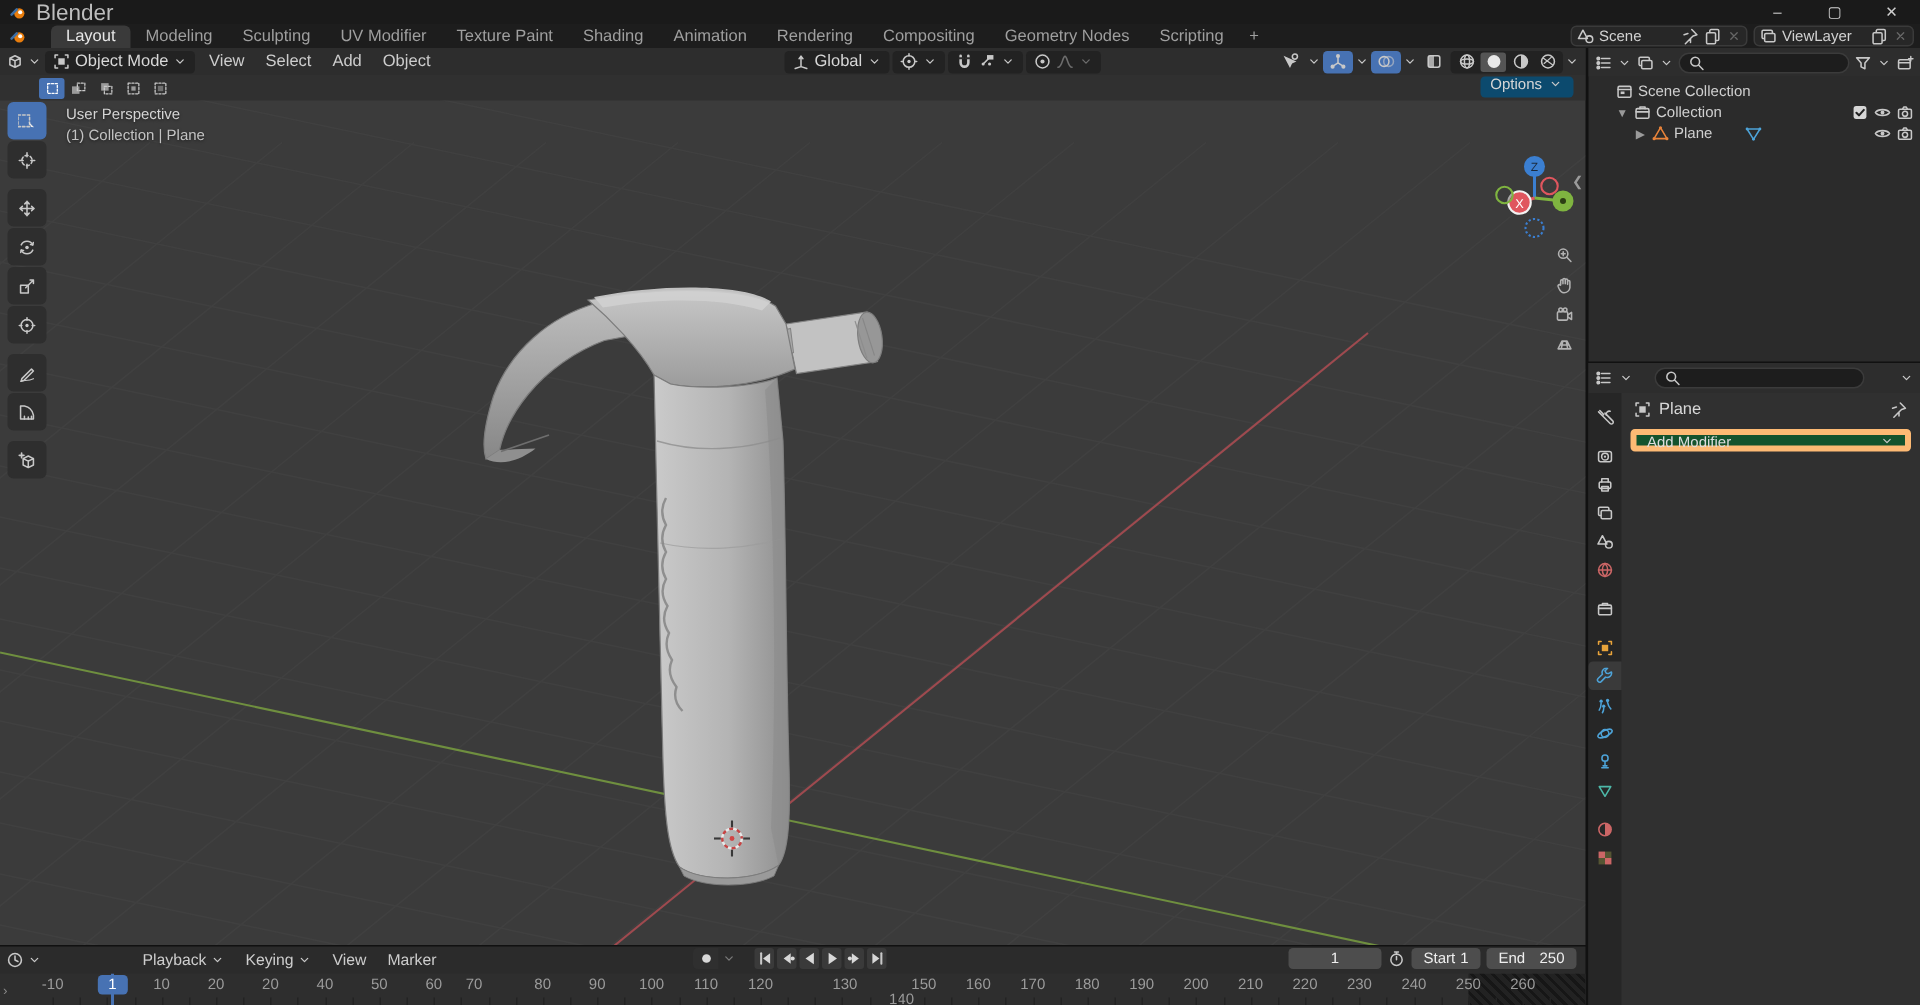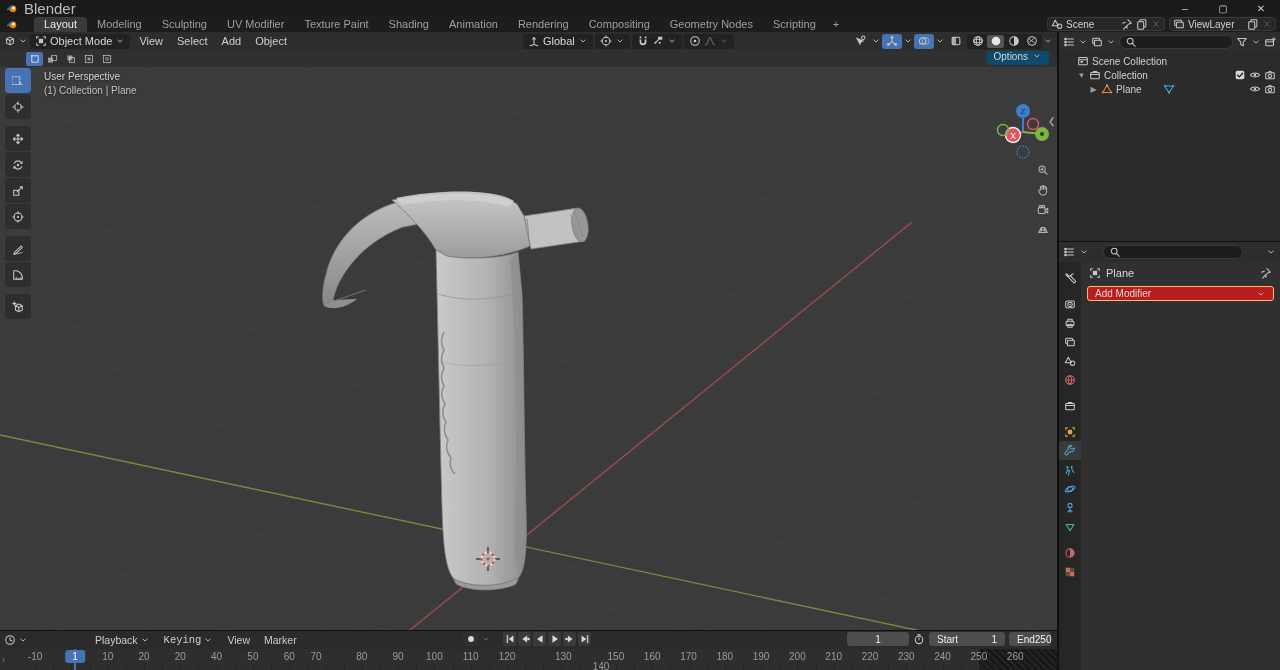--- a/index.html
+++ b/index.html
@@ -70,21 +70,21 @@
 
   
   #pr-header { height:20px; background:#2d2d2d; display:flex; align-items:center; gap:4px; padding:0 4px; }
   #pr-tabs { position:absolute; left:0; top:20px; width:22px; bottom:0; background:#262626; display:flex; flex-direction:column; align-items:center; padding-top:6px; }
   .pr-tab { width:22px; height:19px; display:flex; align-items:center; justify-content:center; }
   .pr-tab.active { background:#3a3a3a; border-radius:3px 0 0 3px; }
   .pr-tabgap { height:7px; }
   #pr-body { position:absolute; left:22px; top:20px; right:0; bottom:0; }
   #pr-crumb { height:22px; display:flex; align-items:center; gap:5px; padding:0 8px; color:#d8d8d8; }
   #pr-crumb .pin { margin-left:auto; }
-  #add-mod { margin:2px 6px 0; height:15px; background:#b91c1c; border:1px solid #fdba74; border-radius:3px; display:flex; align-items:center; padding:0 7px; color:#dcdcdc; font-size:10px; }
+  #add-mod { margin:2px 6px 0; height:15px; background:#14532d; border:4px solid #fdba74; border-radius:3px; display:flex; padding:0 7px; color:#dcdcdc; font-size:10px; }
   #add-mod .chev { margin-left:auto; }
 
   
   #tl-header { height:18px; display:flex; align-items:center; padding:0 4px; gap:2px; position:relative; }
   #tl-center { position:absolute; left:462px; top:1px; display:flex; align-items:center; gap:2px; }
   .pb-btn { width:13px; height:14px; background:#3a3a3a; border-radius:2px; display:flex; align-items:center; justify-content:center; }
   .pb-rec { width:17px; height:14px; background:#2f2f2f; border-radius:3px 0 0 3px; display:flex; align-items:center; justify-content:center; }
   #tl-right { position:absolute; right:6px; top:1px; display:flex; align-items:center; gap:4px; }
   .numfield { background:#4d4d4d; border-radius:3px; height:14px; display:flex; align-items:center; justify-content:center; color:#efefef; font-size:10px; }
   #tl-ruler { position:absolute; left:0; top:18px; width:1057px; height:21px; background:#2e2e2e; overflow:hidden; }
@@ -986,21 +986,21 @@
           <path d="M4,5.5 L7,8.5 L10,5.5"></path>
         </svg>
       </span>
     <div style="width:56px"></div>
     <div id="tl-menus" class="row">
         <div class="hdr-menu" style="font-size: 10.5px; display: flex; gap: 2px; align-items: center;">Playback<span class="ic">
             <svg width="10" height="10" viewBox="0 0 14 14" fill="none" stroke="#c8c8c8" stroke-width="1.2" stroke-linecap="round" stroke-linejoin="round">
               <path d="M4,5.5 L7,8.5 L10,5.5"></path>
             </svg>
           </span></div>
-        <div class="hdr-menu" style="font-size: 10.5px; display: flex; gap: 2px; align-items: center; font-family: Liberation Mono, monospace;">Keying<span class="ic">
+        <div class="hdr-menu" style="font-size: 10.5px; display: flex; gap: 2px; align-items: center;">Keying<span class="ic">
             <svg width="10" height="10" viewBox="0 0 14 14" fill="none" stroke="#c8c8c8" stroke-width="1.2" stroke-linecap="round" stroke-linejoin="round">
               <path d="M4,5.5 L7,8.5 L10,5.5"></path>
             </svg>
           </span></div>
         <div class="hdr-menu" style="font-size: 10.5px;">View</div>
         <div class="hdr-menu" style="font-size: 10.5px;">Marker</div>
       </div>
     <div id="tl-center">
       <span class="pb-rec">
           <svg width="12" height="12" viewBox="0 0 14 14" fill="none" stroke="#c8c8c8" stroke-width="1.2" stroke-linecap="round" stroke-linejoin="round">
@@ -1051,25 +1051,25 @@
         </span>
     </div>
     <div id="tl-right">
       <span class="numfield" style="width:62px">1</span>
       <span class="ic">
           <svg width="12" height="12" viewBox="0 0 14 14" fill="none" stroke="#c8c8c8" stroke-width="1.2" stroke-linecap="round" stroke-linejoin="round">
             <circle cx="7" cy="8" r="4.4"></circle>
             <path d="M7,5.5 V8 M5.5,2 H8.5 M7,2 V3.6"></path>
           </svg>
         </span>
-      <span class="numfield" style="width:76px; justify-content:space-between; padding:0 8px">
+      <span class="numfield" style="width:46px; justify-content:space-between; padding:0 8px">
         <span>Start</span>
         <span>1</span>
       </span>
-      <span class="numfield" style="width:42px; justify-content:space-between; padding:0 8px">
+      <span class="numfield" style="width:60px; justify-content:space-between; padding:0 8px">
         <span>End</span>
         <span>250</span>
       </span>
     </div>
   </div>
   <div id="tl-ruler">
     <div id="overrange" style="left: 978.9px;"></div>
     <div id="ruler-expand">›</div>
     <div id="playhead-line" style="left: 74.03px;"></div>
     <div id="playhead-pill" style="left: 75.03px;">1</div>

